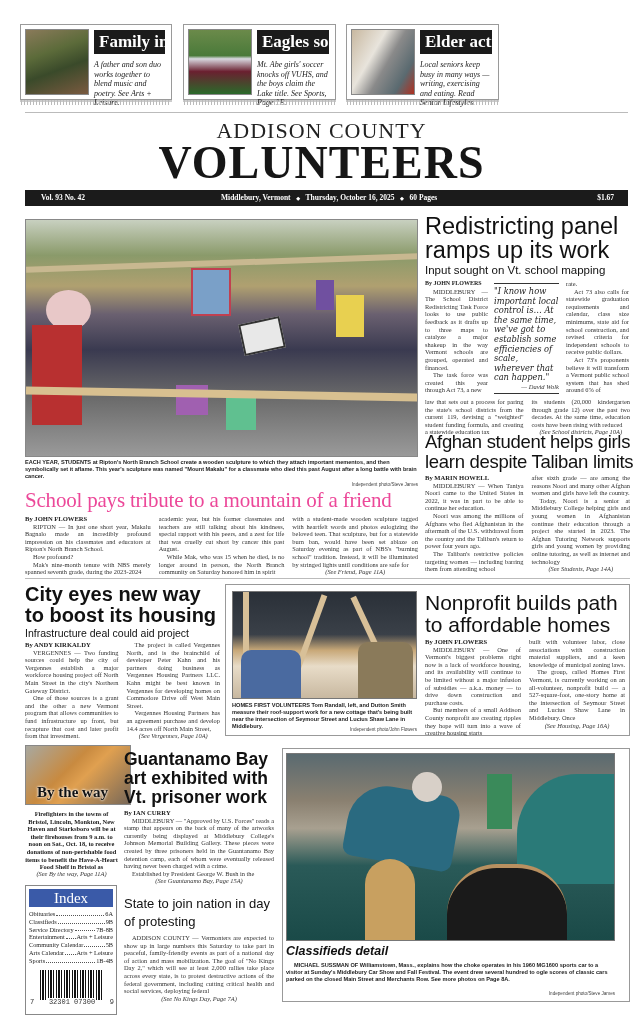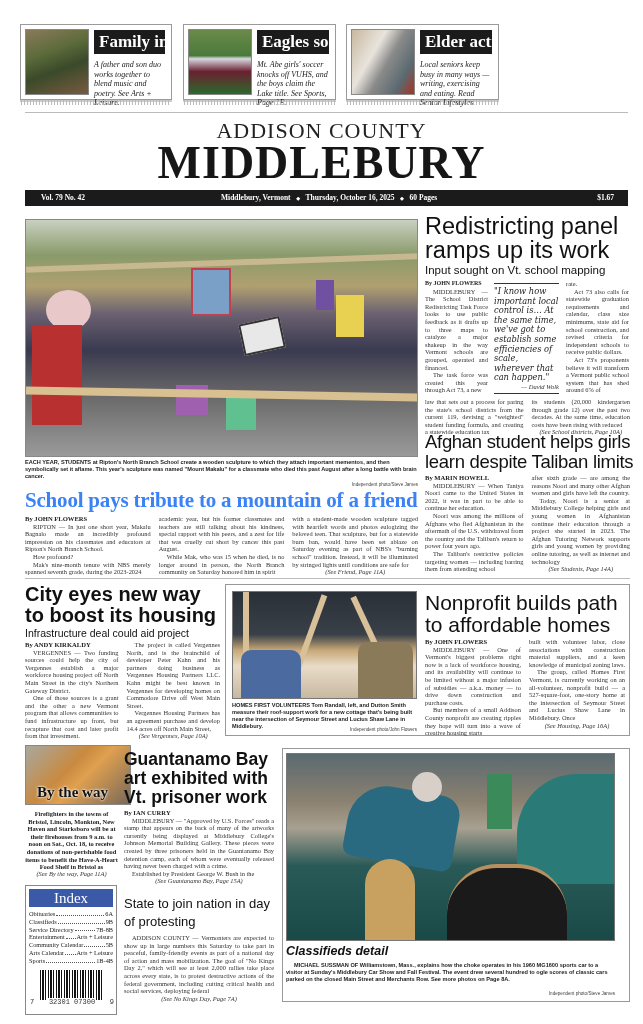--- a/index.html
+++ b/index.html
@@ -42,23 +42,23 @@
 </div>
 <div class="teaser" style="left:346px;width:153px;">
   <div class="ph" style="background:linear-gradient(120deg,#c8b8a0 0%,#e8e4dc 35%,#8a8a8a 55%,#5a6a70 80%,#b03020 100%)"></div>
   <div class="ttl">Elder activity</div>
   <div class="txt">Local seniors keep busy in many ways — writing, exercising and eating. Read Senior Lifestyles.</div>
   <div class="tick"></div>
 </div>
 
 <div class="hline" style="left:25px;top:112px;width:603px;"></div>
 <div class="abs serif" style="left:0;top:118px;width:643px;text-align:center;font-size:22px;letter-spacing:1px;color:#222;">ADDISON COUNTY</div>
-<div class="abs serif" style="left:0;top:138px;width:643px;text-align:center;font-size:46px;font-weight:bold;letter-spacing:1px;color:#161616;line-height:50px;"><span>MIDDLEBURY</span></div>
+<div class="abs serif" style="left:0;top:138px;width:643px;text-align:center;font-size:46px;font-weight:bold;letter-spacing:1px;color:#161616;line-height:50px;"><span>VOLUNTEERS</span></div>
 <div class="abs serif" style="left:25px;top:190px;width:603px;height:16px;background:#1b1b1b;color:#fff;font-size:7.5px;font-weight:bold;line-height:16px;">
-  <span class="abs" style="left:16px">Vol. 79   No. 42</span>
+  <span class="abs" style="left:16px">Vol. 93   No. 42</span>
   <span class="abs" style="left:196px;white-space:nowrap">
     <span>Middlebury, Vermont</span>
     &nbsp;&nbsp;<span style="font-size:5px">◆</span>&nbsp;&nbsp;
     <span>Thursday, October 16, 2025</span>
     &nbsp;&nbsp;<span style="font-size:5px">◆</span>&nbsp;&nbsp;
     <span>60 Pages</span>
   </span>
   <span class="abs" style="right:14px">$1.67</span>
 </div>
 
@@ -70,21 +70,21 @@
   <div class="abs" style="left:6px;top:105px;width:50px;height:100px;background:#b83030"></div>
   <div class="abs" style="left:310px;top:75px;width:28px;height:42px;background:#e8d050"></div>
   <div class="abs" style="left:290px;top:60px;width:18px;height:30px;background:#7050a0"></div>
   <div class="abs" style="left:150px;top:165px;width:32px;height:30px;background:#a060b0"></div>
   <div class="abs" style="left:200px;top:175px;width:30px;height:35px;background:#60c090"></div>
   <div class="abs" style="left:0;top:170px;width:393px;height:8px;background:#d8c090;transform:rotate(1deg)"></div>
 </div>
 <div class="abs cap" style="left:25px;top:459px;width:393px;"><span style="font-weight:900">EACH YEAR, STUDENTS</span><span> at Ripton's North Branch School create a wooden sculpture to which they attach important mementos, and then symbolically set it aflame. This year's sculpture was named "Mount Makalu" for a classmate who died this past August after a long battle with brain cancer.</span></div>
 <div class="abs credit" style="left:25px;top:482px;width:393px;">Independent photo/Steve James</div>
 
-<div class="abs serif" style="left:25px;top:488px;width:393px;font-size:21px;font-weight:bold;color:#3b82f6;white-space:nowrap;letter-spacing:-0.2px">School pays tribute to a mountain of a friend</div>
+<div class="abs serif" style="left:25px;top:488px;width:393px;font-size:21px;font-weight:normal;color:#ec4899;white-space:nowrap;letter-spacing:-0.2px">School pays tribute to a mountain of a friend</div>
 <div class="abs cols" style="left:25px;top:515px;width:393px;">
   <div class="body">
     <div class="by">By JOHN FLOWERS</div>
     <p class="ind">RIPTON — In just one short year, Makalu Bagnalo made an incredibly profound impression on his classmates and educators at Ripton's North Branch School.</p>
     <p class="ind">How profound?</p>
     <p class="ind">Mak's nine-month tenure with NBS merely spanned seventh grade, during the 2023-2024</p>
   </div>
   <div class="body">
     <p>academic year, but his former classmates and teachers are still talking about his kindness, special rapport with his peers, and a zest for life that was cruelly cut short by cancer this past August.</p>
     <p class="ind">While Mak, who was 15 when he died, is no longer around in person, the North Branch community on Saturday honored him in spirit</p>

